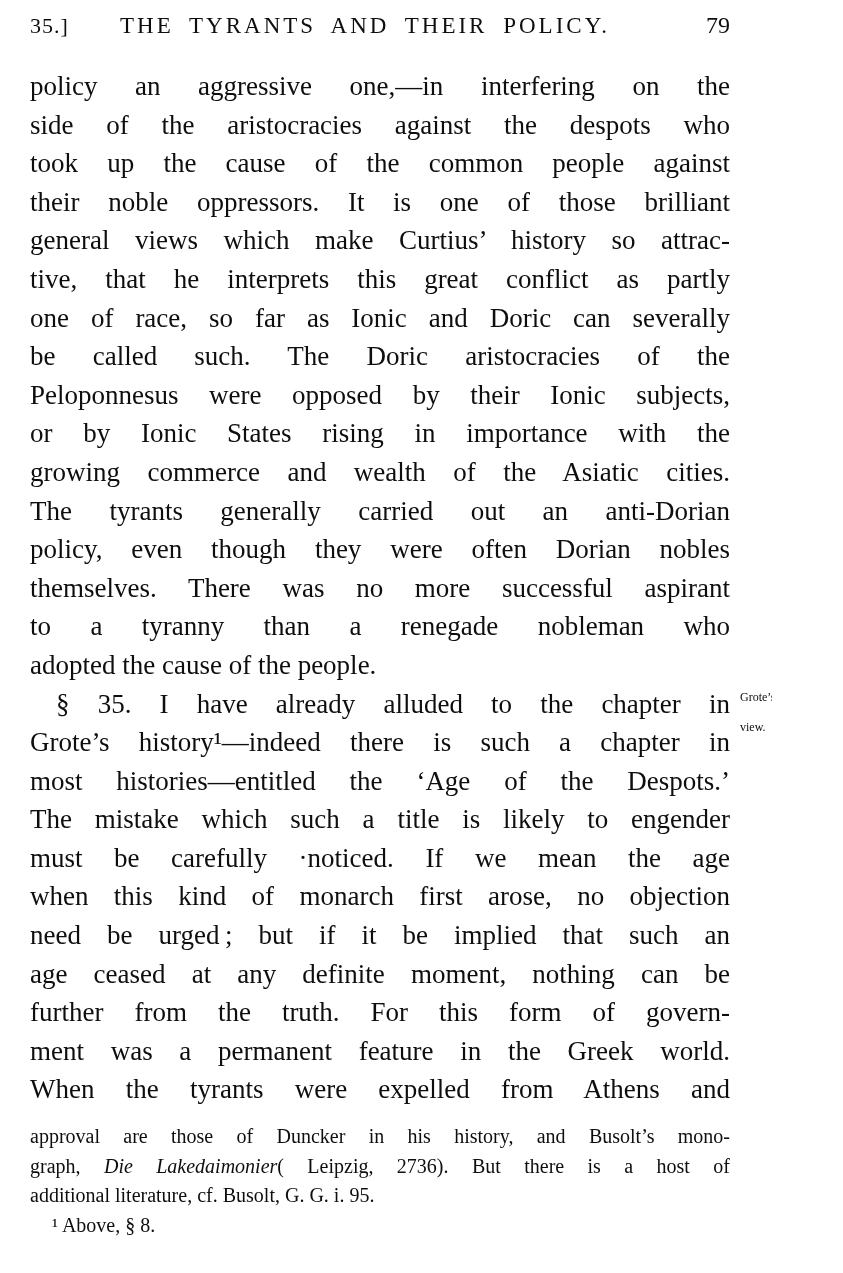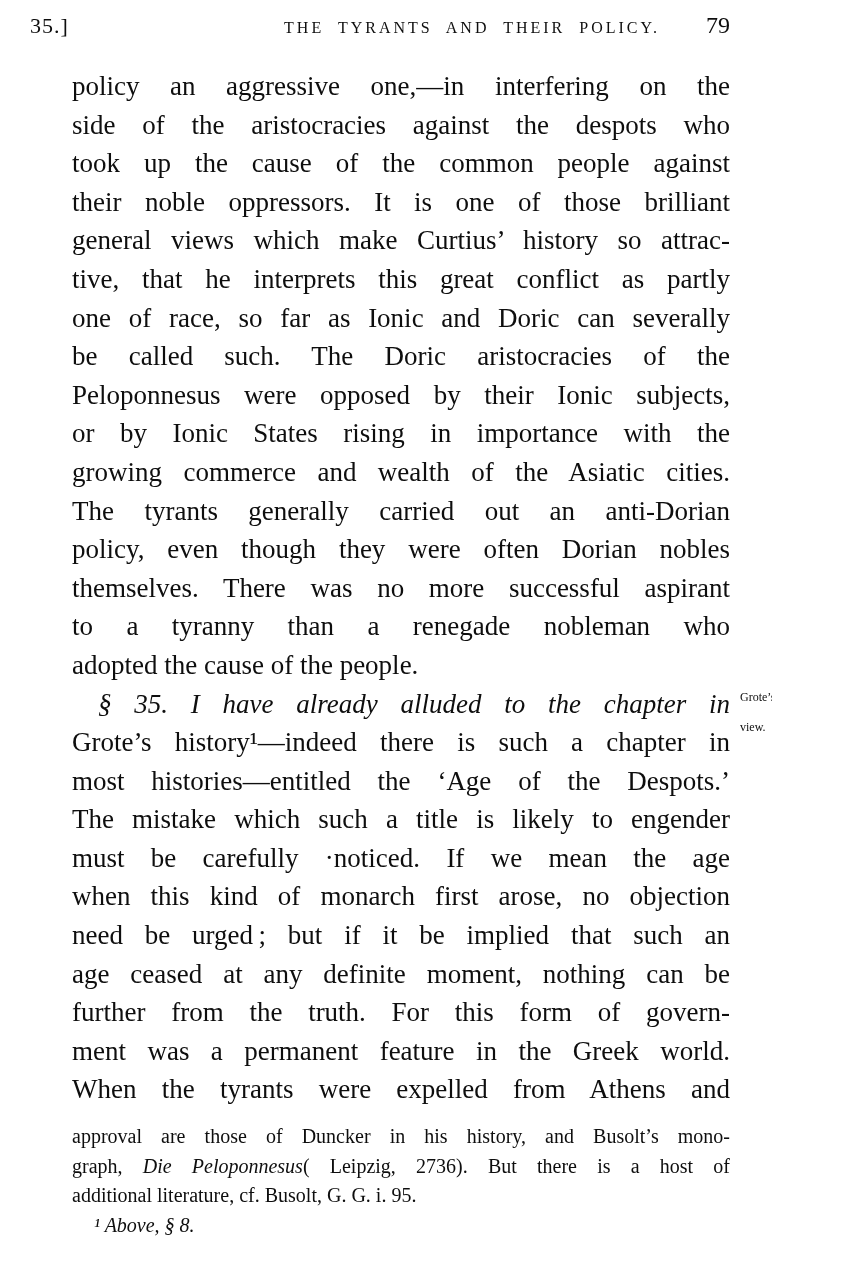--- a/index.html
+++ b/index.html
@@ -25,22 +25,22 @@
     display: flex;
     align-items: baseline;
   }
   .section-marker {
     width: 90px;
     font-size: 22px;
     letter-spacing: 1px;
   }
   .running-title {
     flex: 1;
-    text-align: right;
-    font-size: 16px;
+    text-align: left;
+    font-size: 23px;
     letter-spacing: 3px;
     word-spacing: 7px;
     white-space: nowrap;
   }
   .page-number {
     width: 70px;
     text-align: right;
     font-size: 24px;
   }
   
@@ -49,29 +49,27 @@
     top: 67px;
     left: 30px;
     width: 700px;
     font-size: 27px;
     line-height: 38.6px;
   }
   .line {
     text-align: justify;
     text-align-last: justify;
     white-space: nowrap;
-    margin-left: 42px;
   }
   .line.no-justify {
     text-align: right;
     text-align-last: left;
   }
   .line.indent {
     padding-left: 26px;
-    font-style: italic;
   }
   .italic { font-style: italic; }
   
   .margin-note {
     position: absolute;
     left: 740px;
     top: 682px;
     width: 100px;
     font-size: 12px;
     line-height: 30px;
@@ -132,18 +130,18 @@
       </div>
   </div>
 
   <div class="margin-note">
     <div>Grote’s</div>
     <div>view.</div>
   </div>
 
   <div class="footnote">
       <div class="line">approval are those of Duncker in his history, and Busolt’s mono-</div>
-      <div class="line"><span>graph, </span><span class="italic">Die Peloponnesus</span><span>( Leipzig, 2736). But there is a host of</span></div>
+      <div class="line"><span>graph, </span><span class="italic">Die Lakedaimonier</span><span>( Leipzig, 2736). But there is a host of</span></div>
       <div class="line no-justify">additional literature, cf. Busolt, G. G. i. 95.</div>
       <div class="line no-justify indent">¹ Above, § 8.</div>
     </div>
 
 </div>
 
 </body></html>

